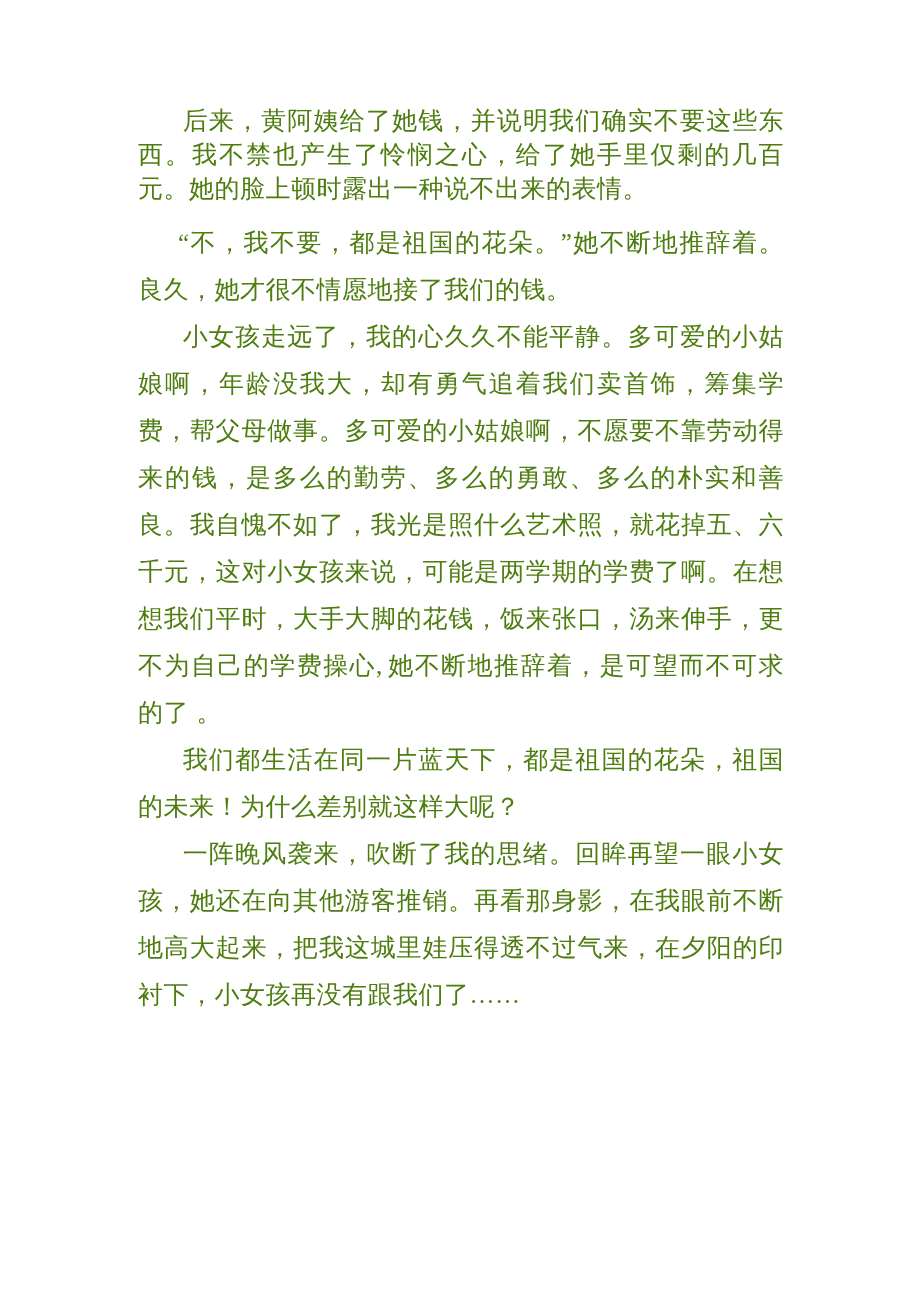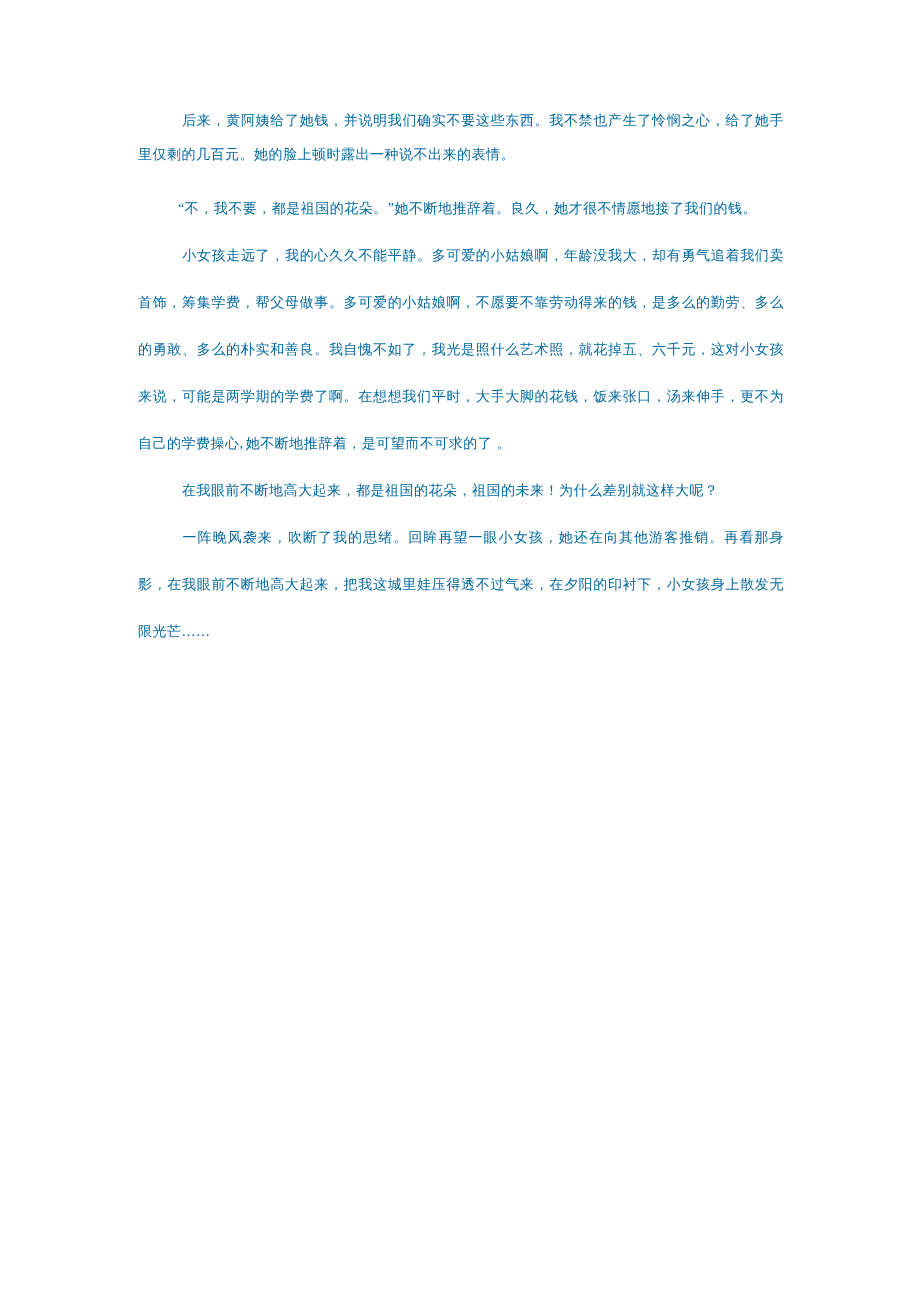--- a/index.html
+++ b/index.html
@@ -26,22 +26,22 @@
     position: absolute;
     left: 138px;
     top: 104px;
     width: 646px;
   }
 
   
   .para {
     margin: 0;
     font-family: "Liberation Serif", "DejaVu Serif", serif;
-    font-size: 14px;
-    color: #0369a1;
+    font-size: 25px;
+    color: #4d7c0f;
     text-align: justify;
     text-justify: inter-ideograph;
     letter-spacing: 0.5px;
     font-weight: 400;
     -webkit-font-smoothing: antialiased;
   }
 
   
   .para.tight {
     line-height: 34px;
@@ -84,19 +84,19 @@
 
   <div class="text-block">
 
     <p class="para tight"><span class="indent"></span><span>后来，黄阿姨给了她钱，并说明我们确实不要这些东西。我不禁也产生了怜悯之心，给了她手里仅剩的几百元。她的脸上顿时露出一种说不出来的表情。</span></p>
 
     <p class="para wide"><span class="indent-sm"></span><span>“不，我不要，都是祖国的花朵。”她不断地推辞着。良久，她才很不情愿地接了我们的钱。</span></p>
 
 
     <p class="para wide"><span class="indent"></span><span>小女孩走远了，我的心久久不能平静。多可爱的小姑娘啊，年龄没我大，却有勇气追着我们卖首饰，筹集学费，帮父母做事。多可爱的小姑娘啊，不愿要不靠劳动得来的钱，是多么的勤劳、多么的勇敢、多么的朴实和善良。我自愧不如了，我光是照什么艺术照，就花掉五、六千元，这对小女孩来说，可能是两学期的学费了啊。在想想我们平时，大手大脚的花钱，饭来张口，汤来伸手，更不为自己的学费操心</span><span class="narrow-comma">,</span><span>她不断地推辞着，是可望而不可求的了</span><span class="thin-space"></span><span>。</span></p>
 
-    <p class="para wide"><span class="indent"></span><span>在我眼前不断地高大起来，都是祖国的花朵，祖国的未来！为什么差别就这样大呢？</span></p>
+    <p class="para wide"><span class="indent"></span><span>我们都生活在同一片蓝天下，都是祖国的花朵，祖国的未来！为什么差别就这样大呢？</span></p>
 
-    <p class="para wide"><span class="indent"></span><span>一阵晚风袭来，吹断了我的思绪。回眸再望一眼小女孩，她还在向其他游客推销。再看那身影，在我眼前不断地高大起来，把我这城里娃压得透不过气来，在夕阳的印衬下，小女孩身上散发无限光芒……</span></p>
+    <p class="para wide"><span class="indent"></span><span>一阵晚风袭来，吹断了我的思绪。回眸再望一眼小女孩，她还在向其他游客推销。再看那身影，在我眼前不断地高大起来，把我这城里娃压得透不过气来，在夕阳的印衬下，小女孩再没有跟我们了……</span></p>
 
   </div>
 
 </div>
 
 </body></html>

